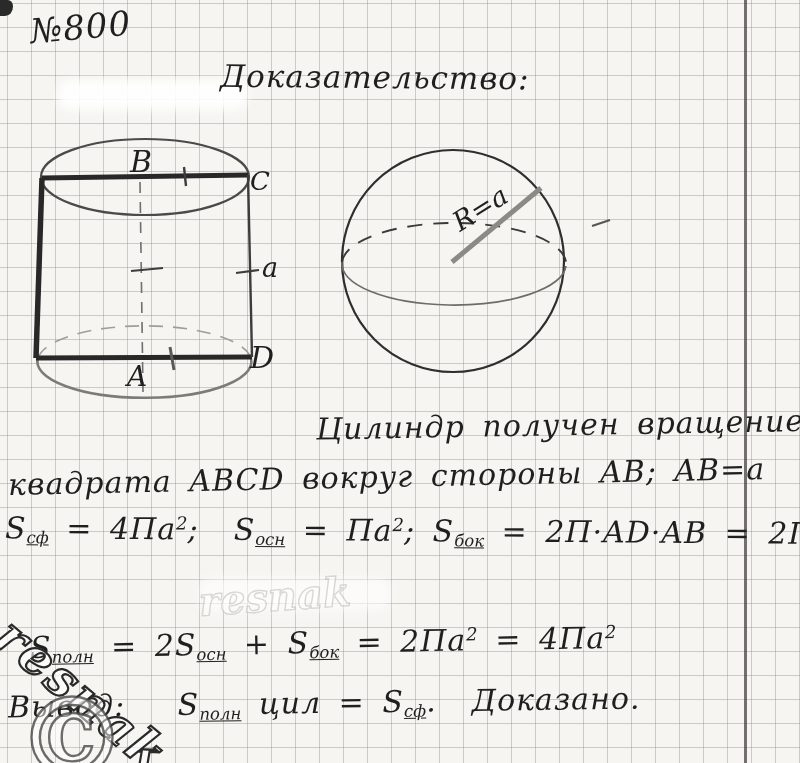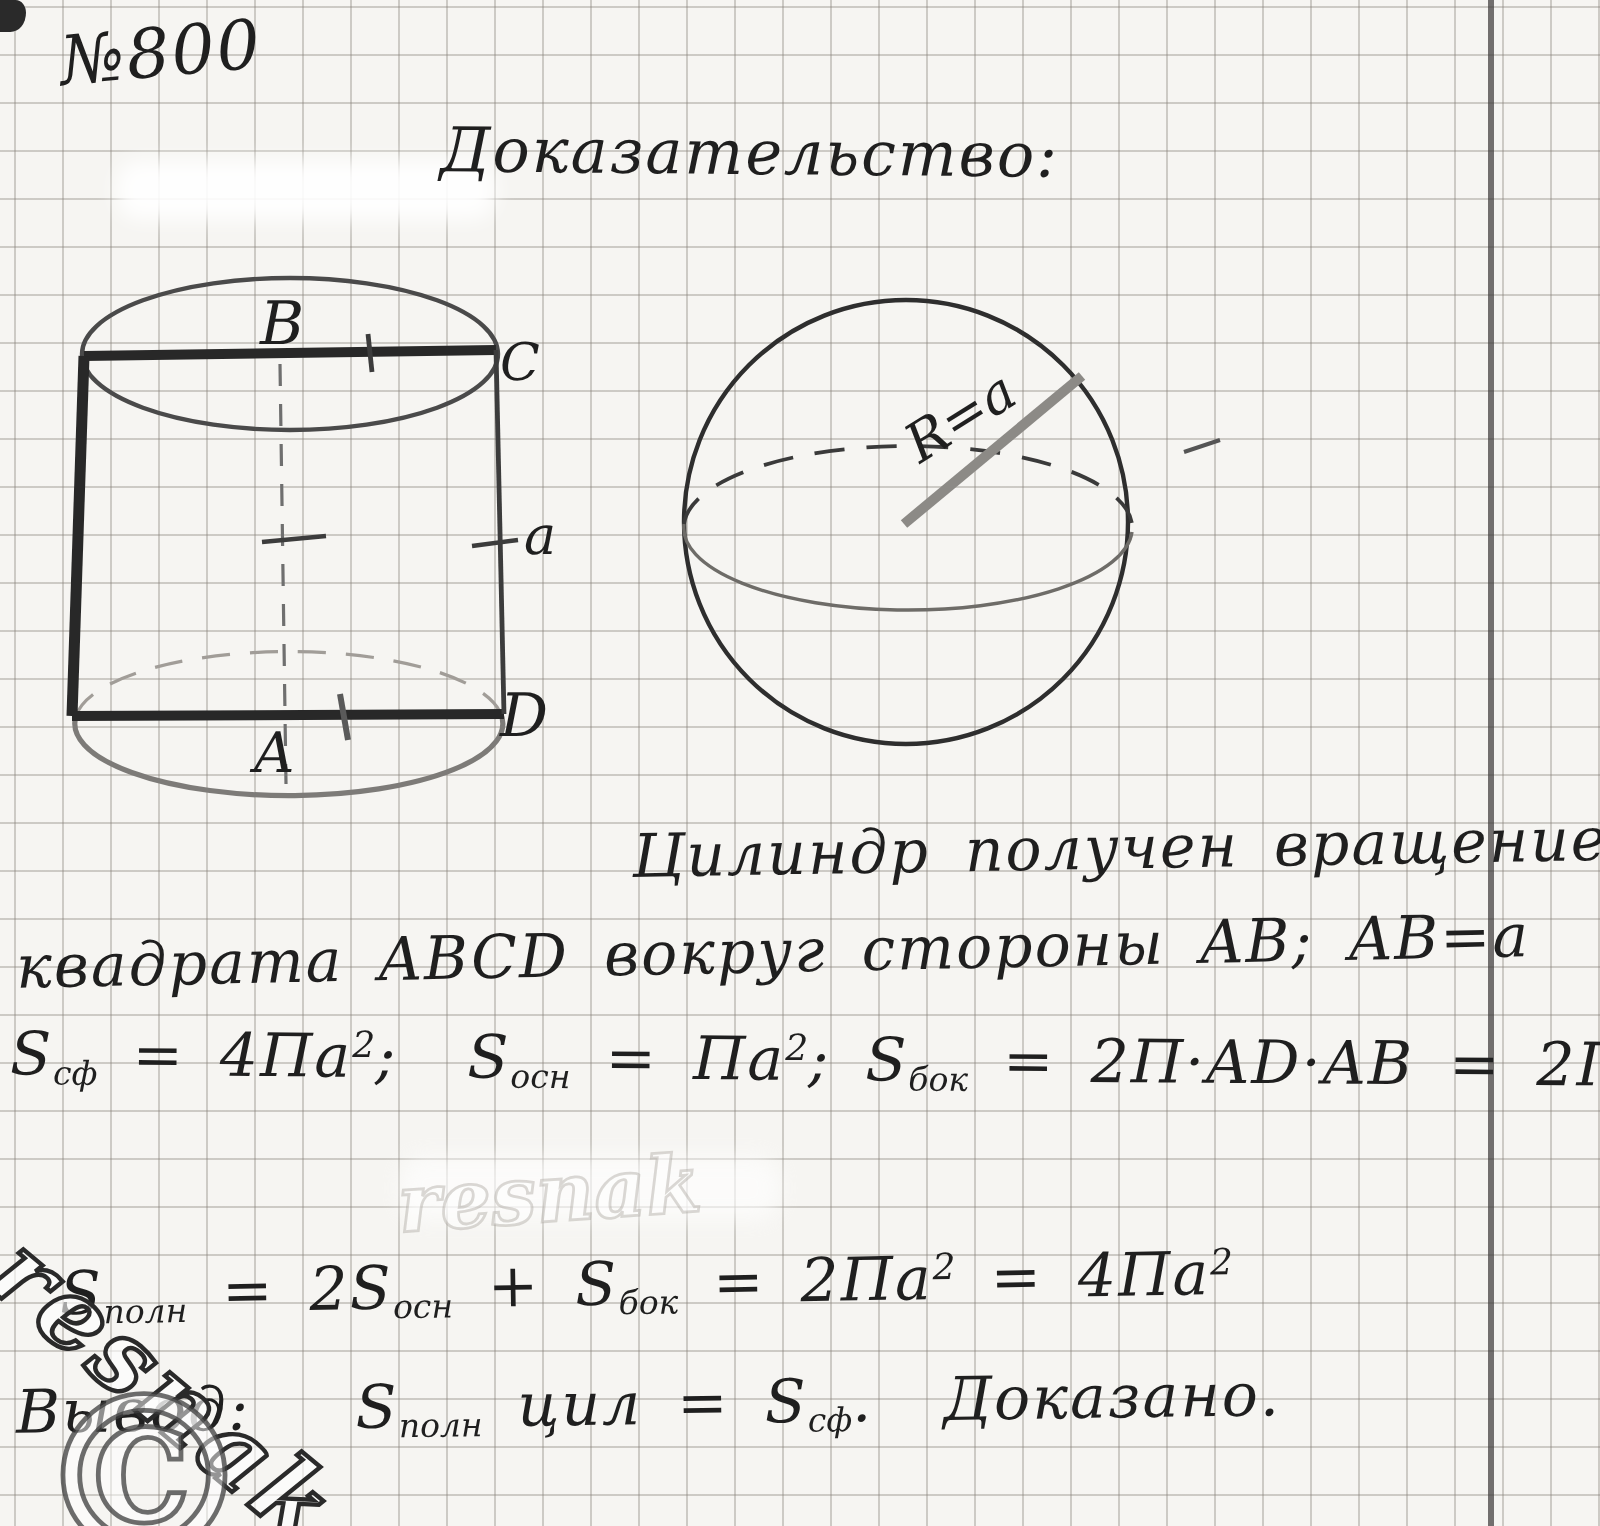--- a/index.html
+++ b/index.html
@@ -31,21 +31,21 @@
   .e2{left:200px;top:578px;width:190px;height:32px;opacity:.7;}
   .hand{
     position:absolute;
     font-style:italic;
     color:#1f1f1f;
     white-space:pre;
     letter-spacing:1px;
     word-spacing:7px;
     line-height:1;
   }
-  .sub{font-size:.55em;vertical-align:-.3em;letter-spacing:0;}
+  .sub{font-size:.55em;vertical-align:-.3em;letter-spacing:0;text-decoration:underline;}
   .sup{font-size:.6em;vertical-align:.55em;letter-spacing:0;}
   .num{left:30px;top:10px;font-size:34px;transform:rotate(-5deg);}
   .heading{left:220px;top:62px;font-size:31px;transform:rotate(.5deg);}
   .l1{left:316px;top:410px;font-size:30px;transform:rotate(-1deg);}
   .l2{left:8px;top:462px;font-size:30px;transform:rotate(-1.2deg);}
   .l3{left:5px;top:516px;font-size:30px;transform:rotate(.4deg);}
   .l4{left:2px;top:570px;font-size:30px;}
   .l5{left:30px;top:628px;font-size:30px;transform:rotate(-1deg);}
   .l6{left:8px;top:688px;font-size:30px;transform:rotate(-.8deg);}
   svg{position:absolute;left:0;top:0;}

